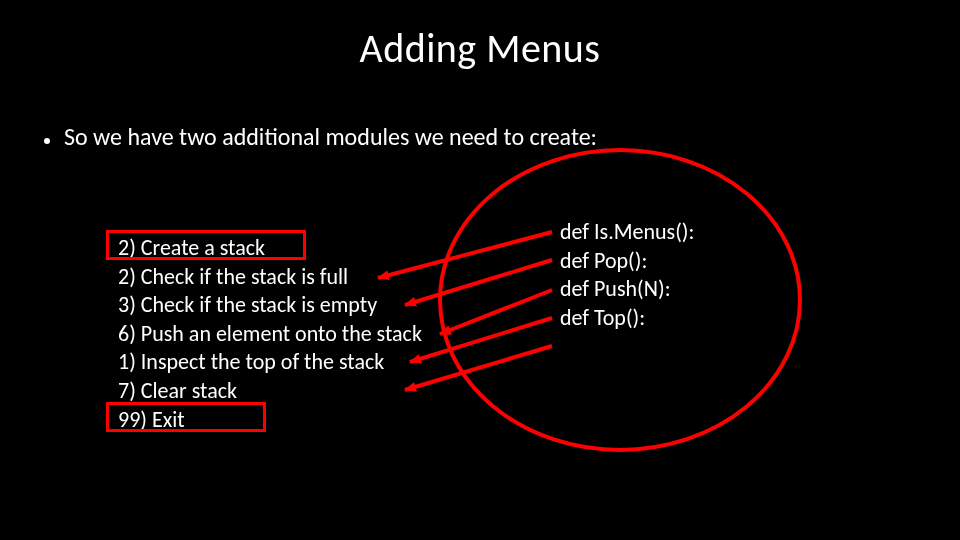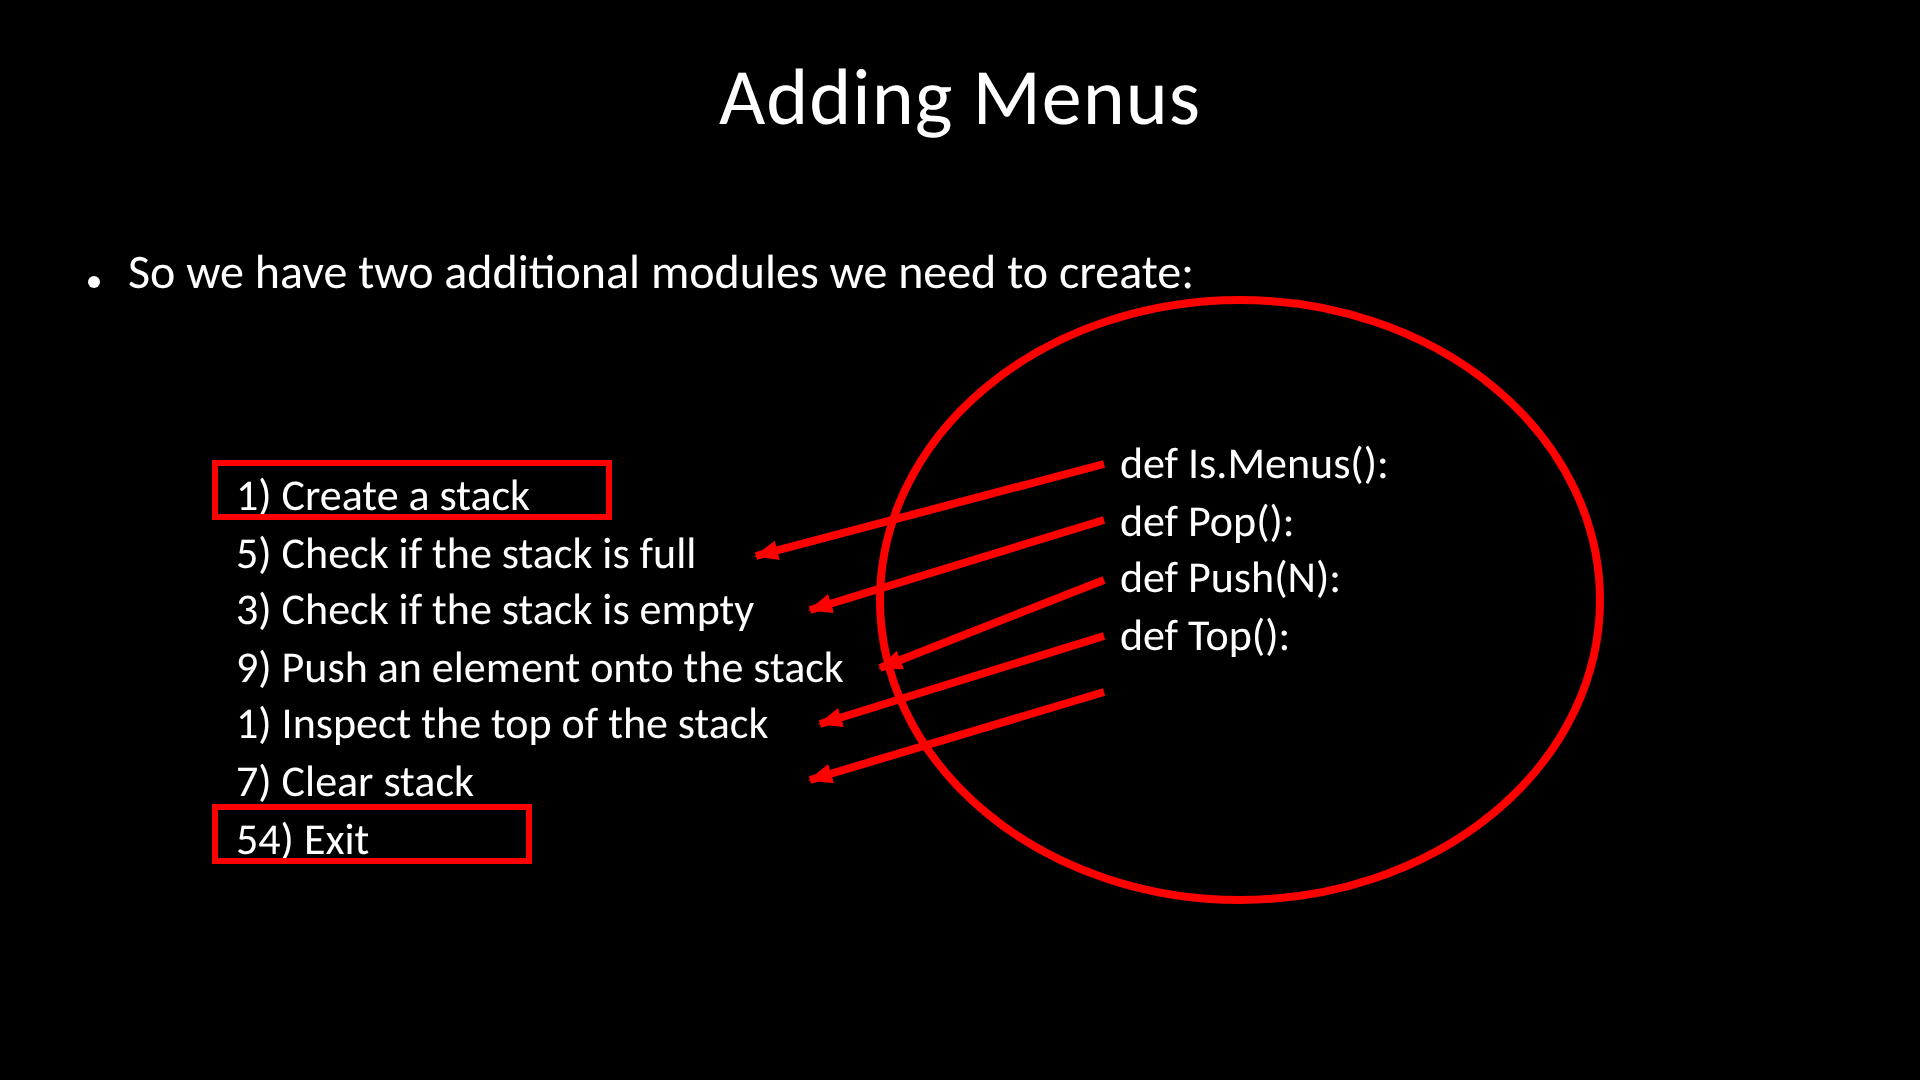--- a/index.html
+++ b/index.html
@@ -88,27 +88,27 @@
 <div class="slide">
 
   <div class="title">Adding Menus</div>
 
   <div class="bullet-row">
     <span class="bullet-dot"></span>
     <span>So we have two additional modules we need to create:</span>
   </div>
 
   <div class="menu-list">
-    <div>1) Create a stack</div>
-    <div>5) Check if the stack is full</div>
+    <div>2) Create a stack</div>
+    <div>2) Check if the stack is full</div>
     <div>3) Check if the stack is empty</div>
-    <div>9) Push an element onto the stack</div>
+    <div>6) Push an element onto the stack</div>
     <div>1) Inspect the top of the stack</div>
     <div>7) Clear stack</div>
-    <div>54) Exit</div>
+    <div>99) Exit</div>
   </div>
 
   <div class="defs-list">
     <div>def Is.Menus():</div>
     <div>def Pop():</div>
     <div>def Push(N):</div>
     <div>def Top():</div>
   </div>
 
   <div class="box" style="left:106px; top:230px; width:200px; height:30px;"></div>

